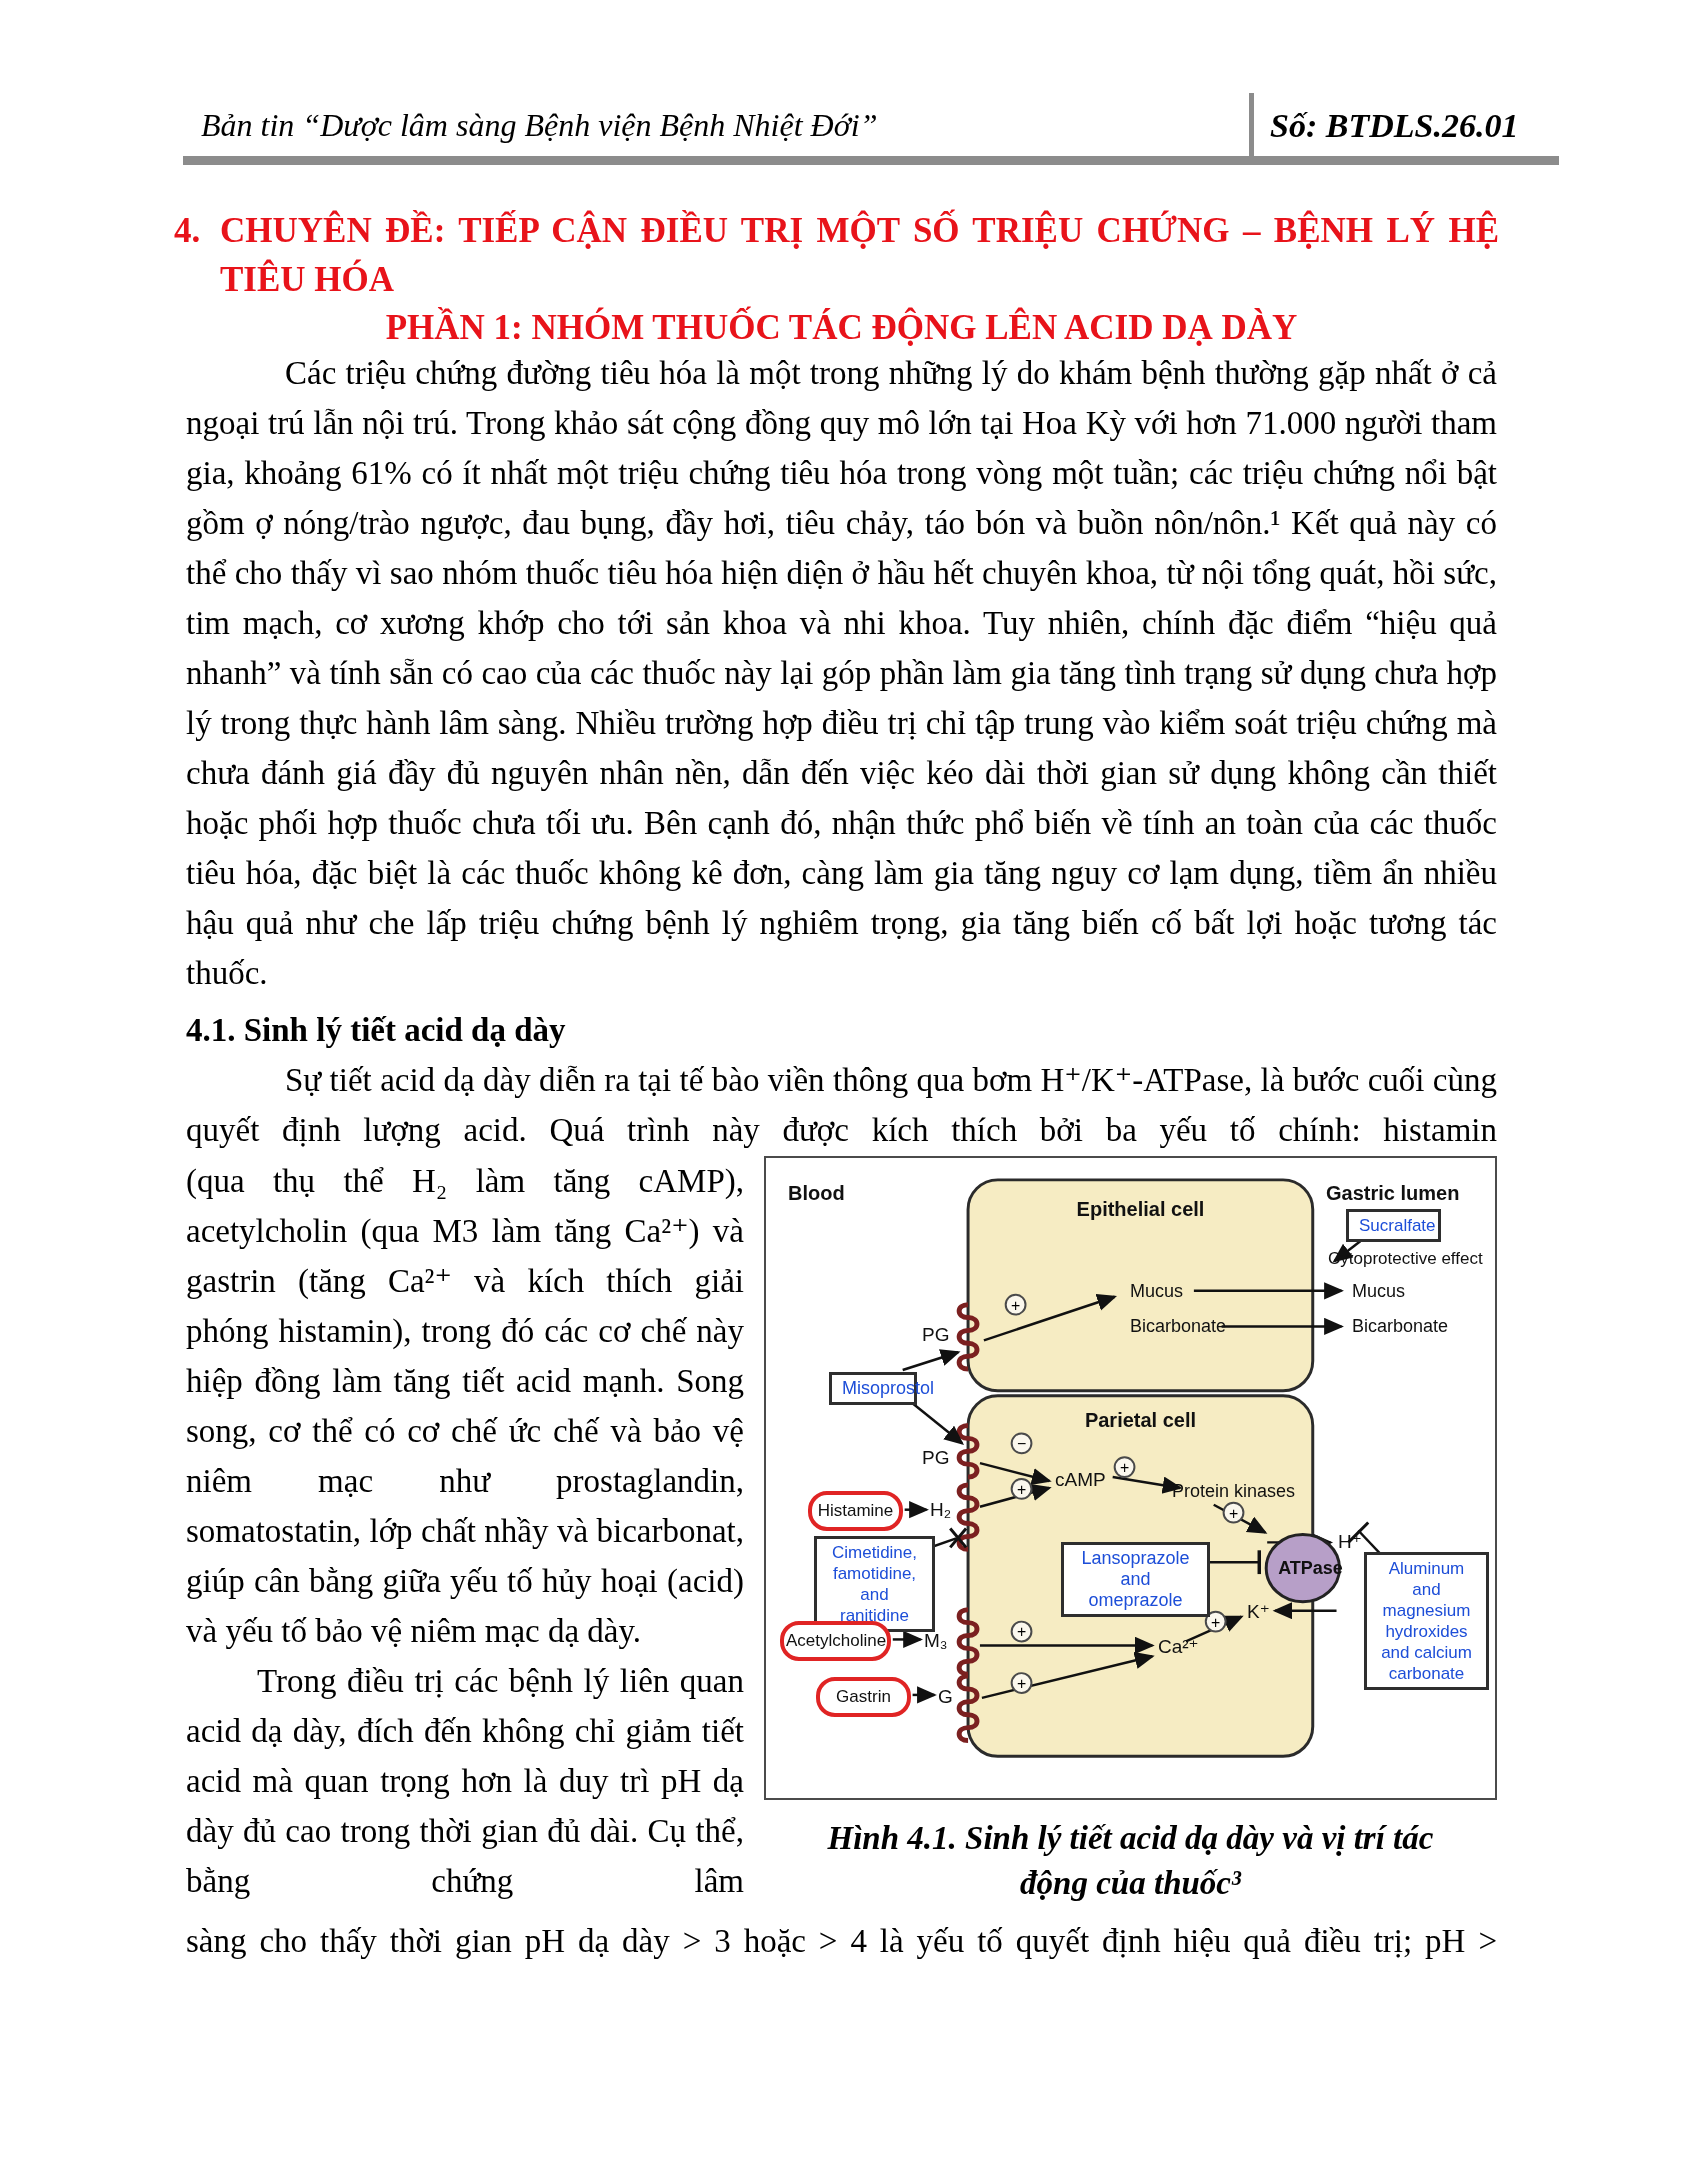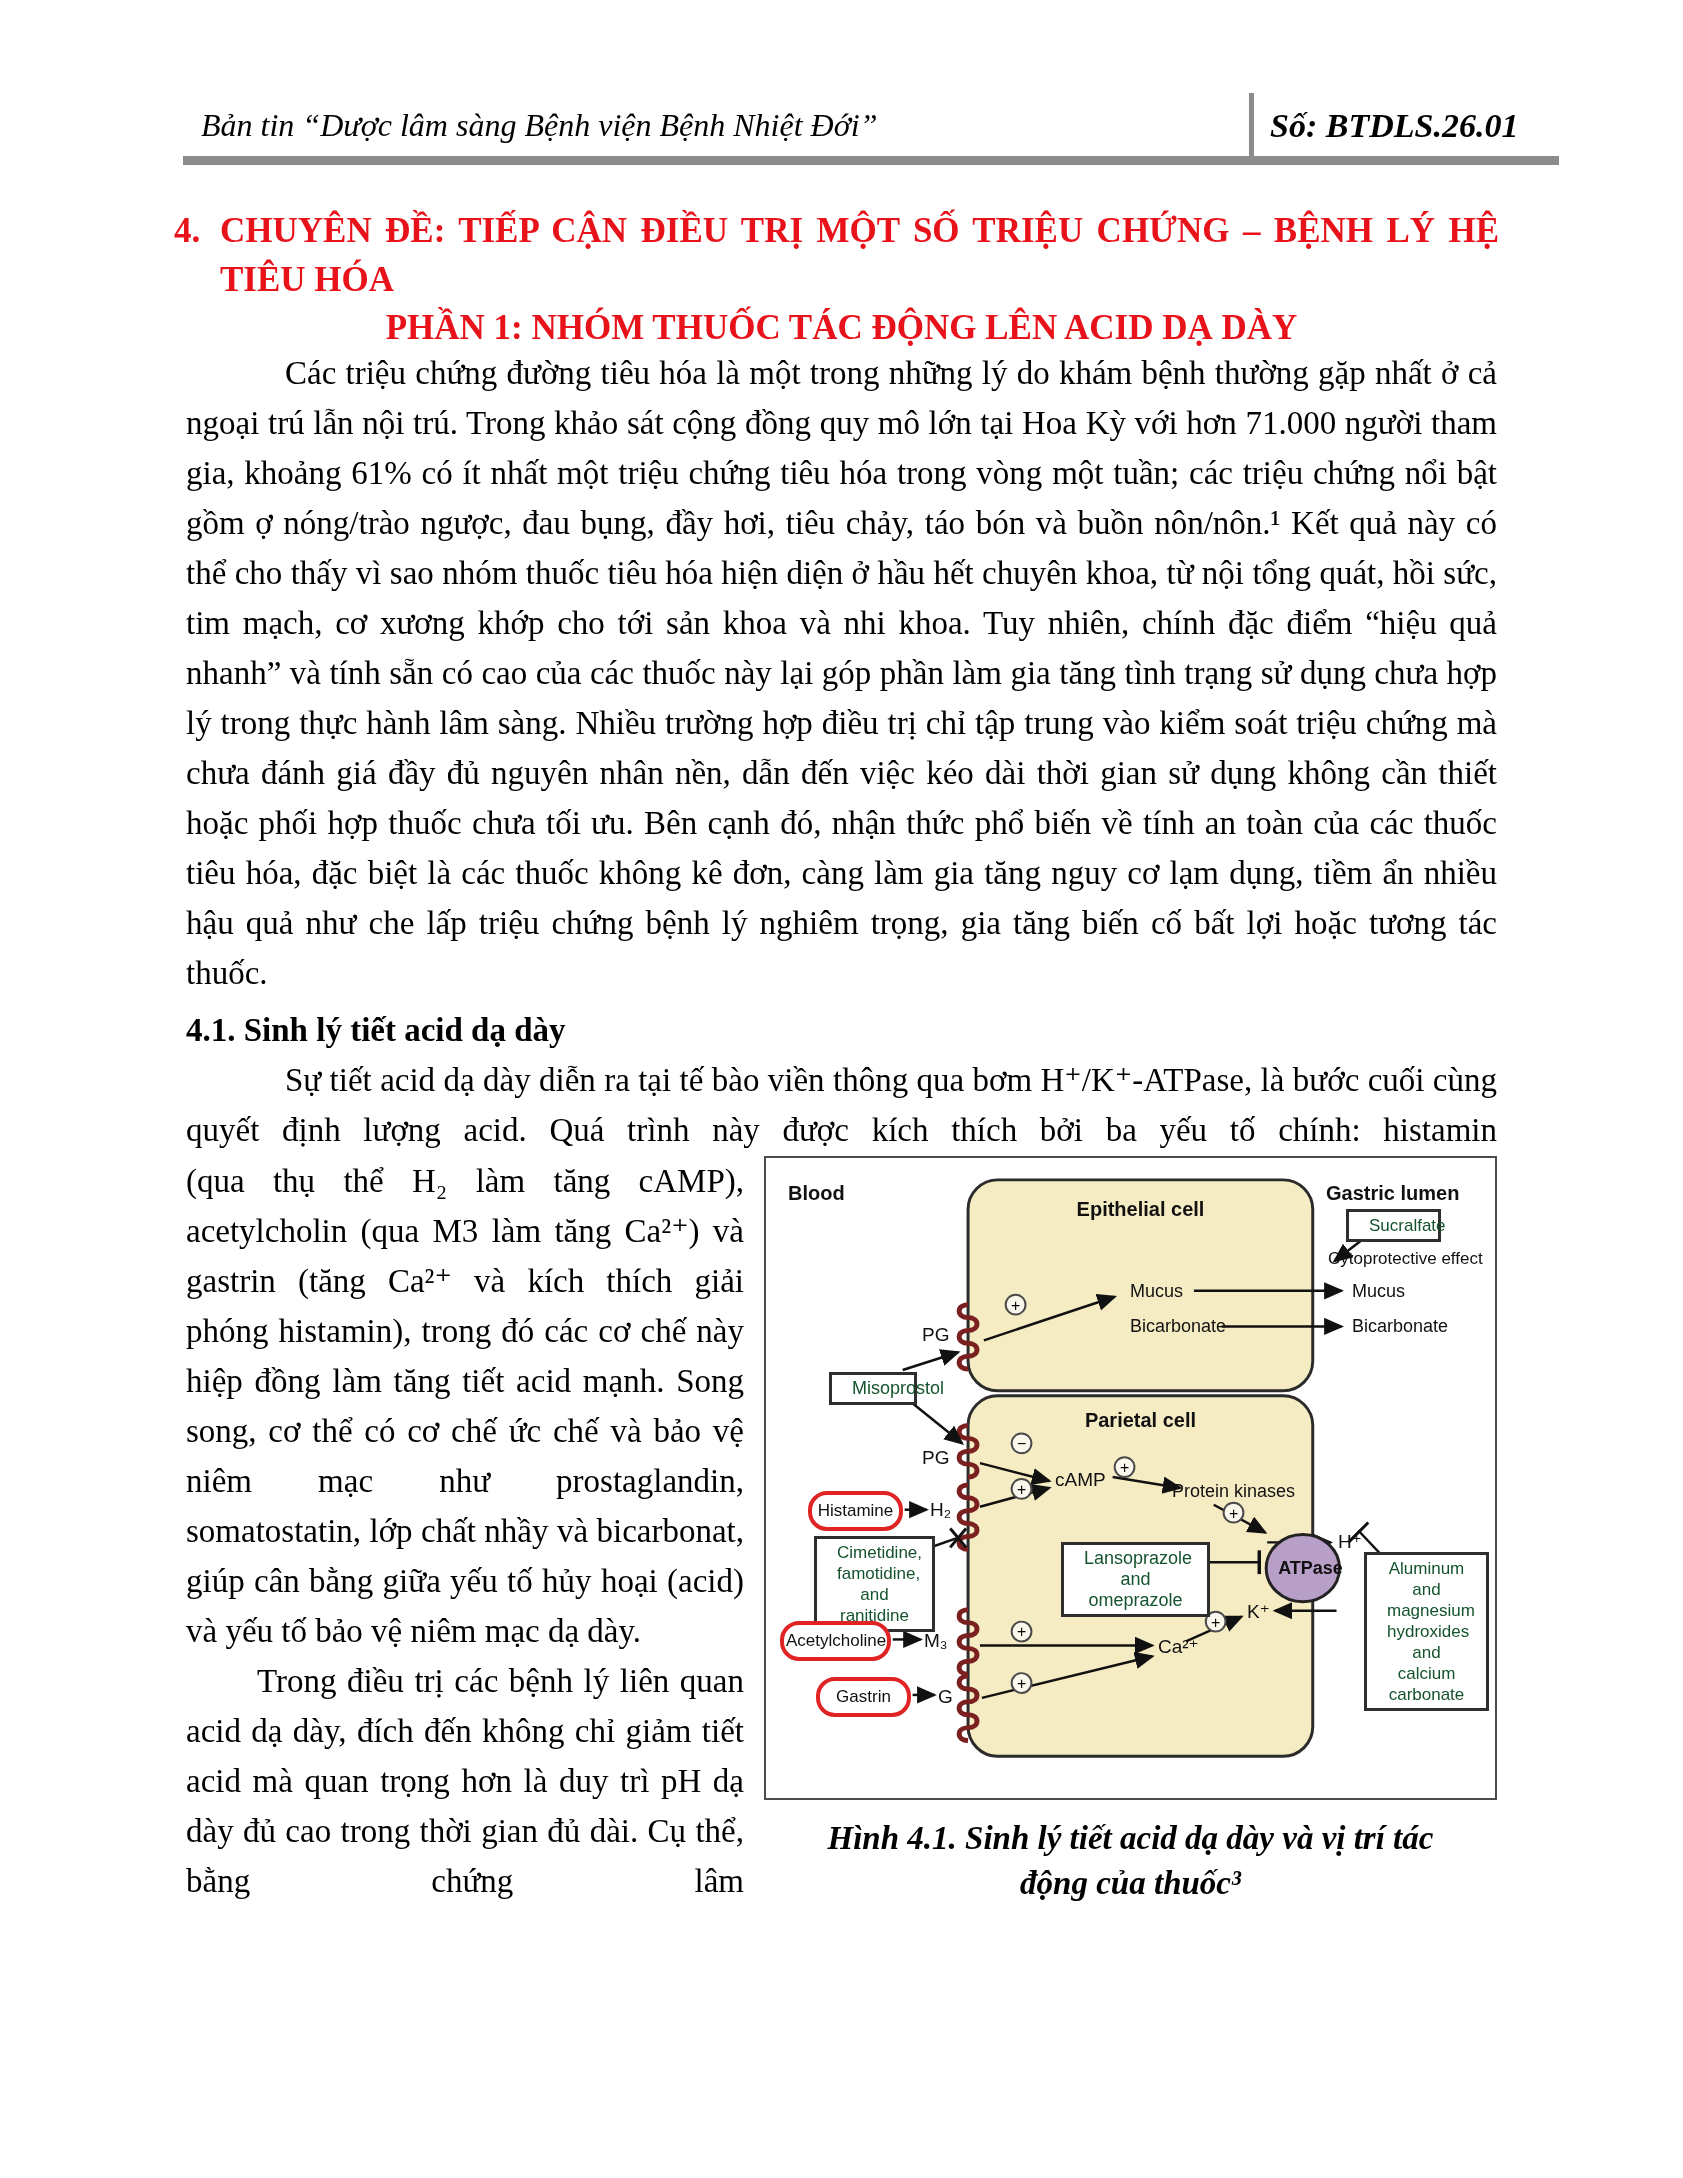--- a/index.html
+++ b/index.html
@@ -35,21 +35,21 @@
   #para2-wrap { margin:0; }
   #para3 { text-indent:71px; text-align-last:justify; }
   #para3-cont { clear:both; padding-top:10px; text-align-last:justify; }
 
   
   #figure-box { position:relative; width:733px; height:644px; border:2px solid #4b4b4b;
                 background:#fff; font-family:"Liberation Sans","DejaVu Sans",sans-serif; }
   #figure-box .lbl { position:absolute; font-size:18px; color:#111; white-space:nowrap; }
   #figure-box .lbl-b { position:absolute; font-size:20px; font-weight:bold; color:#111; white-space:nowrap; }
   .wbox { position:absolute; background:#fff; border:3px solid #2e2e2e; text-align:center;
-          font-size:17px; line-height:21px; color:#14532d; padding:3px 20px; }
+          font-size:17px; line-height:21px; color:#1d4ed8; padding:3px 10px; }
   .rbox { position:absolute; background:#fff; border:4px solid #e02424; border-radius:19px;
           text-align:center; font-size:17px; color:#111; padding:6px 2px; }
   #fig-svg { position:absolute; left:0; top:0; }
   .cap { text-align:center; font-weight:bold; font-size:33px; line-height:45px; margin-top:16px;
          padding:0 40px;font-style:italic; }
 </style>
 </head>
 <body>
 
 <div class="abs" id="hdr-left">Bản tin “Dược lâm sàng Bệnh viện Bệnh Nhiệt Đới”</div>
@@ -206,14 +206,15 @@
       <div class="rbox" style="left:50px; top:519px; width:95px;">Gastrin</div>
       <div class="lbl" style="left:172px; top:528px; font-size:19px;">G</div>
     </div>
 
     <div class="cap">Hình 4.1.  Sinh lý tiết acid dạ dày và vị trí tác động của thuốc³</div>
   </div>
 
   <p class="body-text" id="para2-wrap">(qua thụ thể H₂ làm tăng cAMP), acetylcholin (qua M3 làm tăng Ca²⁺) và gastrin (tăng Ca²⁺ và kích thích giải phóng histamin), trong đó các cơ chế này hiệp đồng làm tăng tiết acid mạnh. Song song, cơ thể có cơ chế ức chế và bảo vệ niêm mạc như prostaglandin, somatostatin, lớp chất nhầy và bicarbonat, giúp cân bằng giữa yếu tố hủy hoại (acid) và yếu tố bảo vệ niêm mạc dạ dày.</p>
   <p class="body-text" id="para3">Trong điều trị các bệnh lý liên quan acid dạ dày, đích đến không chỉ giảm tiết acid mà quan trọng hơn là duy trì pH dạ dày đủ cao trong thời gian đủ dài. Cụ thể, bằng chứng lâm</p>
 
+  <p class="body-text" id="para3-cont">sàng cho thấy thời gian pH dạ dày &gt; 3 hoặc &gt; 4 là yếu tố quyết định hiệu quả điều trị; pH &gt;</p>
 </div>
 
 
 </body></html>

